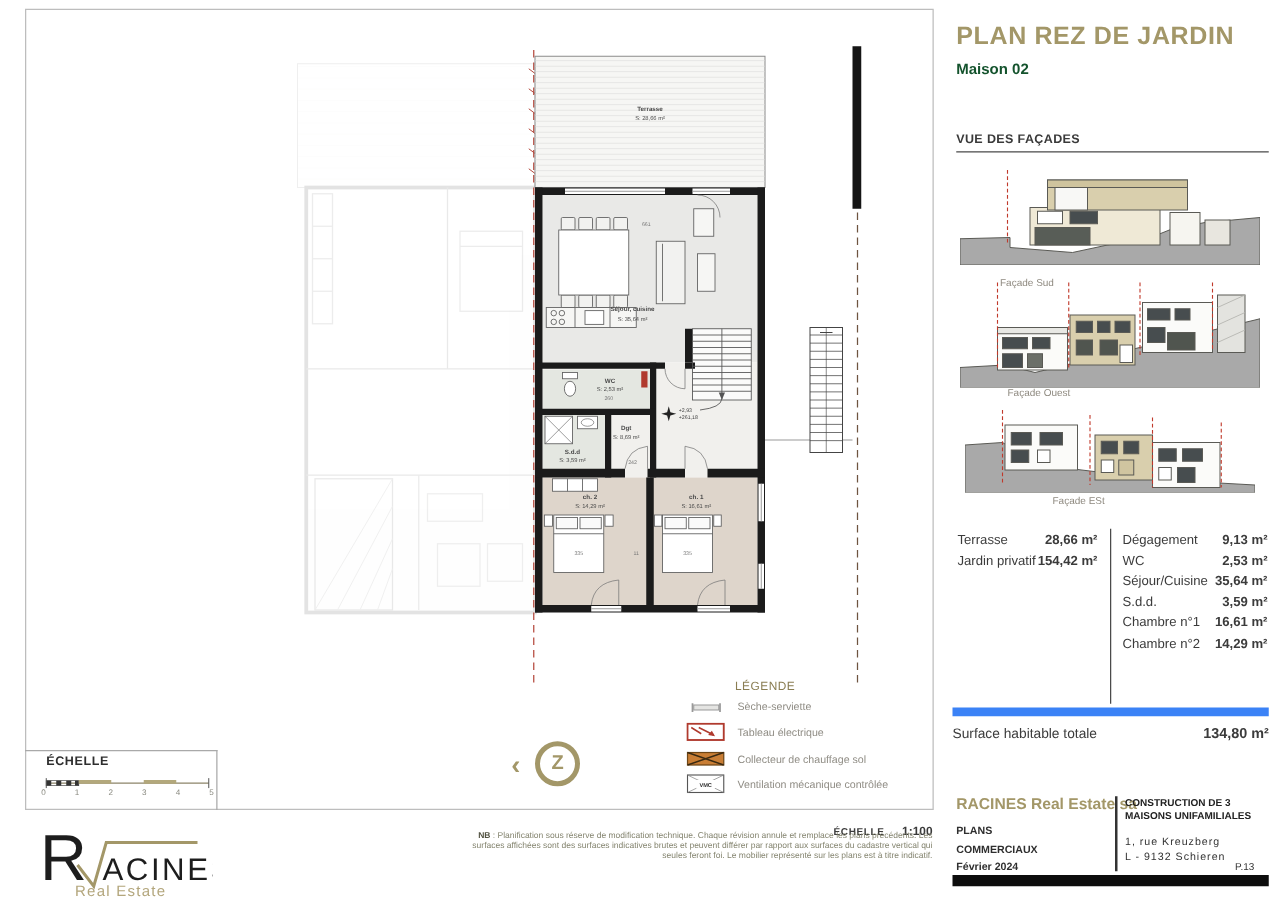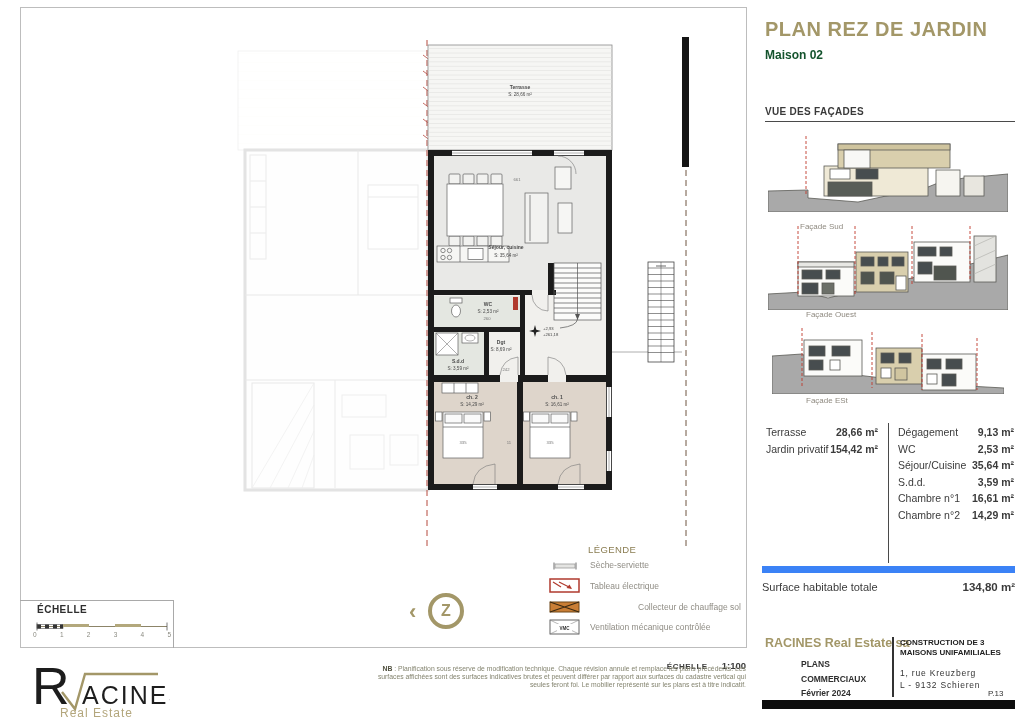--- a/index.html
+++ b/index.html
@@ -15,21 +15,21 @@
   .rp-fac-h { left:765px; top:106px; width:250px; font-size:10px; font-weight:bold; color:#3a3a3a; padding-bottom:4px; border-bottom:1.5px solid #4a4a4a; letter-spacing:.3px; }
   .fac-label { font-size:8px; color:#8f8a80; }
   .area-col { font-size:10.5px; }
   .area-row { display:flex; justify-content:space-between; line-height:16.5px; }
   .area-row b { font-weight:bold; }
   .v-div { width:1px; background:#4a4a4a; }
   .totals { left:762px; top:566px; width:253px; border-top:7px solid #3b82f6; padding-top:5px; }
   .tot-row { display:flex; justify-content:space-between; line-height:18px; font-size:11px; }
   .tot-row b { font-size:11.5px; }
   .company { left:765px; top:636px; font-size:12.5px; font-weight:bold; color:#a39768; }
-  .fsmall { font-size:8.5px; font-weight:bold; color:#2f2f2f;margin-left:36px; }
+  .fsmall { font-size:8.5px; font-weight:bold; color:#2f2f2f; }
   .project { left:900px; top:638px; width:118px; font-size:8px; font-weight:bold; line-height:9.5px; color:#222; }
   .addr { left:900px; font-size:8.5px; letter-spacing:.8px; color:#333; }
   .pnum { left:988px; top:689px; font-size:8px; color:#333; }
   .black-bar { left:762px; top:700px; width:253px; height:9px; background:#0d0d0d; }
   .lg-h { left:588px; top:544px; font-size:9.5px; font-weight:normal; color:#8a7d52; letter-spacing:.4px; }
   .lg-label { font-size:8.5px; color:#908d85; }
   .nb { left:370px; top:665px; width:376px; font-size:6.8px; line-height:8px; color:#84846f; text-align:right; }
   .nb b { color:#50503f; }
   .ratio { left:600px; top:655px; width:146px; text-align:right; }
   .ratio .rl { font-size:8px; font-weight:bold; letter-spacing:.5px; margin-right:14px; }
@@ -248,21 +248,21 @@
 <svg class="abs" style="left:549px;top:578px;" width="31" height="15" viewBox="0 0 31 15">
   <rect x="1" y="1" width="29" height="13" fill="#fff" stroke="#b03a2e" stroke-width="1.5"></rect>
   <path d="M4 4 L12 9 M10 4 L22 10" stroke="#b03a2e" stroke-width="1.2" fill="none"></path>
   <polygon points="23,11 17.5,10 20.5,6.5" fill="#b03a2e"></polygon>
 </svg>
 <div class="abs lg-label" style="left:590px;top:581px;">Tableau électrique</div>
 <svg class="abs" style="left:549px;top:601px;" width="31" height="12" viewBox="0 0 31 12">
   <rect x="1" y="1" width="29" height="10" fill="#c97e35" stroke="#6e4616" stroke-width="1"></rect>
   <path d="M1 1 L30 11 M1 11 L30 1" stroke="#3a2a12" stroke-width="1.2"></path>
 </svg>
-<div class="abs lg-label" style="left:590px;top:602px;margin-left:48px;">Collecteur de chauffage sol</div>
+<div class="abs lg-label" style="left:590px;top:602px;">Collecteur de chauffage sol</div>
 <svg class="abs" style="left:549px;top:619px;" width="31" height="16" viewBox="0 0 31 16">
   <rect x="1" y="1" width="29" height="14" fill="#fff" stroke="#555" stroke-width="0.9"></rect>
   <path d="M1 1 L30 15 M1 15 L30 1" stroke="#888" stroke-width="0.6"></path>
   <rect x="8" y="5" width="15" height="7" fill="#fff"></rect>
   <text x="15.5" y="10.5" font-size="4.5" font-weight="bold" text-anchor="middle" fill="#333" font-family="Liberation Sans, sans-serif">VMC</text>
 </svg>
 <div class="abs lg-label" style="left:590px;top:622px;">Ventilation mécanique contrôlée</div>
 
 <div class="abs compass-chev">‹</div>
 <div class="abs compass-ring">
@@ -378,21 +378,21 @@
     <rect x="155" y="48" width="10" height="10" fill="#fff"></rect>
       <rect x="170" y="48" width="14" height="12" fill="#474d4f"></rect>
   </g>
   <g stroke="#c0392b" stroke-width="0.9" stroke-dasharray="3,2">
     <line x1="30" y1="2" x2="30" y2="62"></line>
       <line x1="100" y1="6" x2="100" y2="62"></line>
     <line x1="150" y1="8" x2="150" y2="64"></line>
       <line x1="205" y1="12" x2="205" y2="64"></line>
   </g>
 </svg>
-<div class="abs fac-label" style="left:806px;top:396px;">Façade ESt</div>
+<div class="abs fac-label" style="left:842px;top:396px;">Façade ESt</div>
 
 <div class="abs area-col" style="left:766px;top:424px;width:112px;">
   <div class="area-row">
       <span>Terrasse</span>
       <b>28,66 m²</b>
     </div>
   <div class="area-row">
       <span>Jardin privatif</span>
       <b>154,42 m²</b>
     </div>

